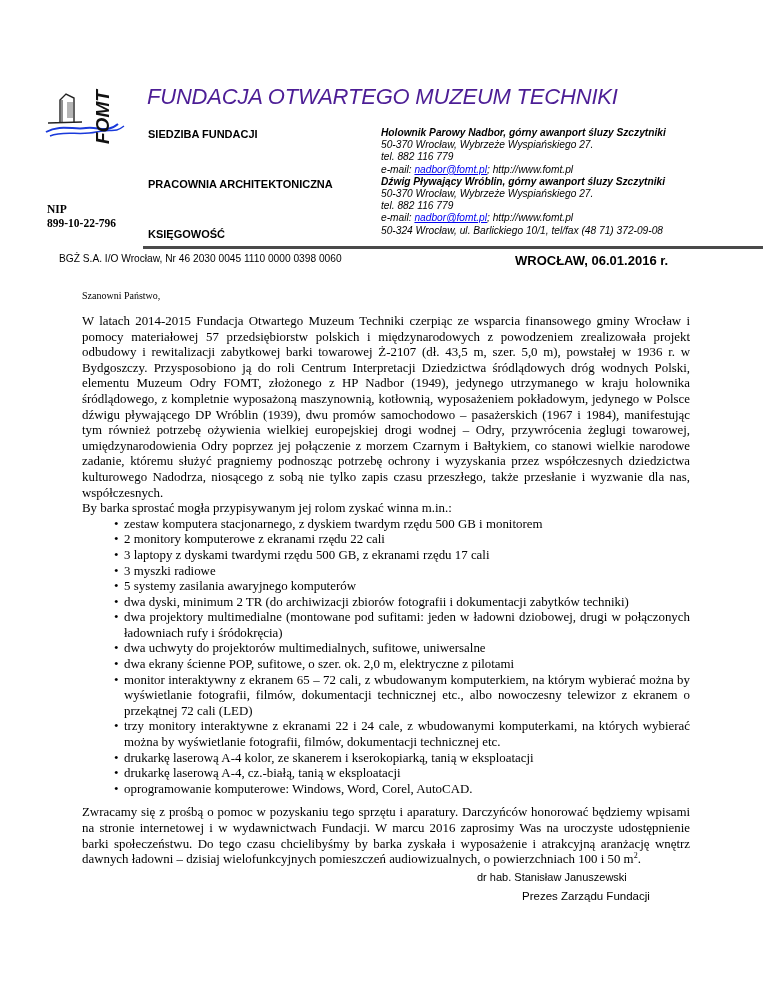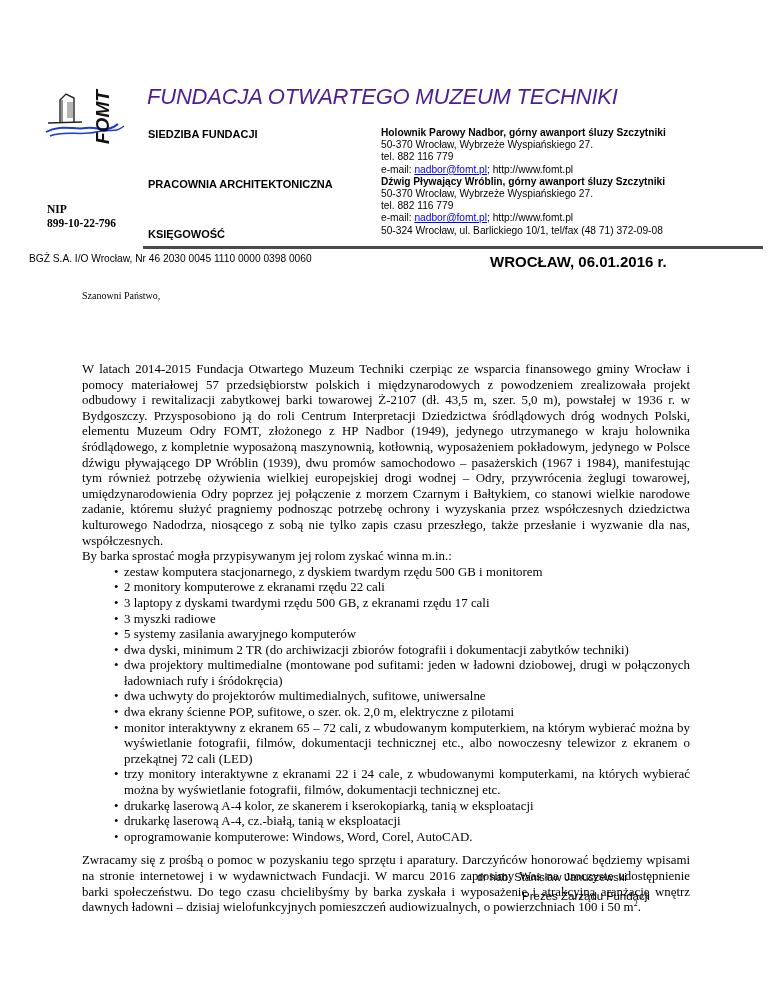--- a/index.html
+++ b/index.html
@@ -10,33 +10,33 @@
   .logo { position: absolute; left: 40px; top: 78px; width: 100px; height: 68px; }
   .org-title { position: absolute; left: 147px; top: 84px; font-family: "Liberation Sans", sans-serif; font-size: 22px; letter-spacing: -0.2px; color: #4c1d95; white-space: nowrap; font-style: italic; }
 
   .dept { position: absolute; left: 148px; font-family: "Liberation Sans", sans-serif; font-weight: bold; font-size: 11px; color: #000; white-space: nowrap; }
   .dept-1 { top: 128px; }
   .dept-2 { top: 178px; }
   .dept-3 { top: 228px; }
 
   .nip { position: absolute; left: 47px; top: 202px; font-family: "Liberation Serif", serif; font-size: 11.5px; line-height: 14px; color: #000; font-weight: bold; }
 
-  .addr { position: absolute; left: 381px; top: 127px; font-family: "Liberation Sans", sans-serif; font-size: 10.2px; line-height: 12.2px; color: #000; }
+  .addr { position: absolute; left: 381px; top: 127px; font-family: "Liberation Sans", sans-serif; font-size: 10.2px; line-height: 12.2px; color: #000; font-style: italic; }
   .addr .b { font-weight: bold; }
   .addr a { color: #0000ee; text-decoration: underline; }
   .addr div { white-space: nowrap; }
 
   .rule { position: absolute; left: 143px; top: 246px; width: 620px; height: 3px; background: #4a4a4a; }
 
-  .bank { position: absolute; left: 29px; top: 253px; font-family: "Liberation Sans", sans-serif; font-size: 10.2px; color: #000; white-space: nowrap; text-align: center; }
-  .date { position: absolute; left: 490px; top: 253px; font-family: "Liberation Sans", sans-serif; font-size: 15px; font-weight: bold; color: #000; white-space: nowrap; }
+  .bank { position: absolute; left: 59px; top: 253px; font-family: "Liberation Sans", sans-serif; font-size: 10.2px; color: #000; white-space: nowrap; text-align: center; }
+  .date { position: absolute; left: 515px; top: 253px; font-family: "Liberation Sans", sans-serif; font-size: 13px; font-weight: bold; color: #000; white-space: nowrap; }
 
   
   .salutation { position: absolute; left: 82px; top: 290px; font-family: "Liberation Serif", serif; font-size: 10px; color: #000; }
-  .body { position: absolute; left: 82px; top: 314px; width: 608px; font-family: "Liberation Serif", serif; font-size: 12.9px; line-height: 15.6px; color: #000; margin-top: 48px; }
+  .body { position: absolute; left: 82px; top: 314px; width: 608px; font-family: "Liberation Serif", serif; font-size: 12.9px; line-height: 15.6px; color: #000; }
   .body p { margin: 0; text-align: justify; }
   .body ul { margin: 0; padding: 0; list-style: none; }
   .body li { position: relative; padding-left: 42px; text-align: justify; }
   .body li .bullet { position: absolute; left: 32px; top: 0; }
   .closing { margin-top: 8px !important; }
   sup { font-size: 8px; line-height: 0; }
 
   .sig-name { position: absolute; left: 477px; top: 871px; font-family: "Liberation Sans", sans-serif; font-size: 11px; color: #000; white-space: nowrap; }
   .sig-title { position: absolute; left: 522px; top: 890px; font-family: "Liberation Sans", sans-serif; font-size: 11.5px; color: #000; white-space: nowrap; }
 </style>

